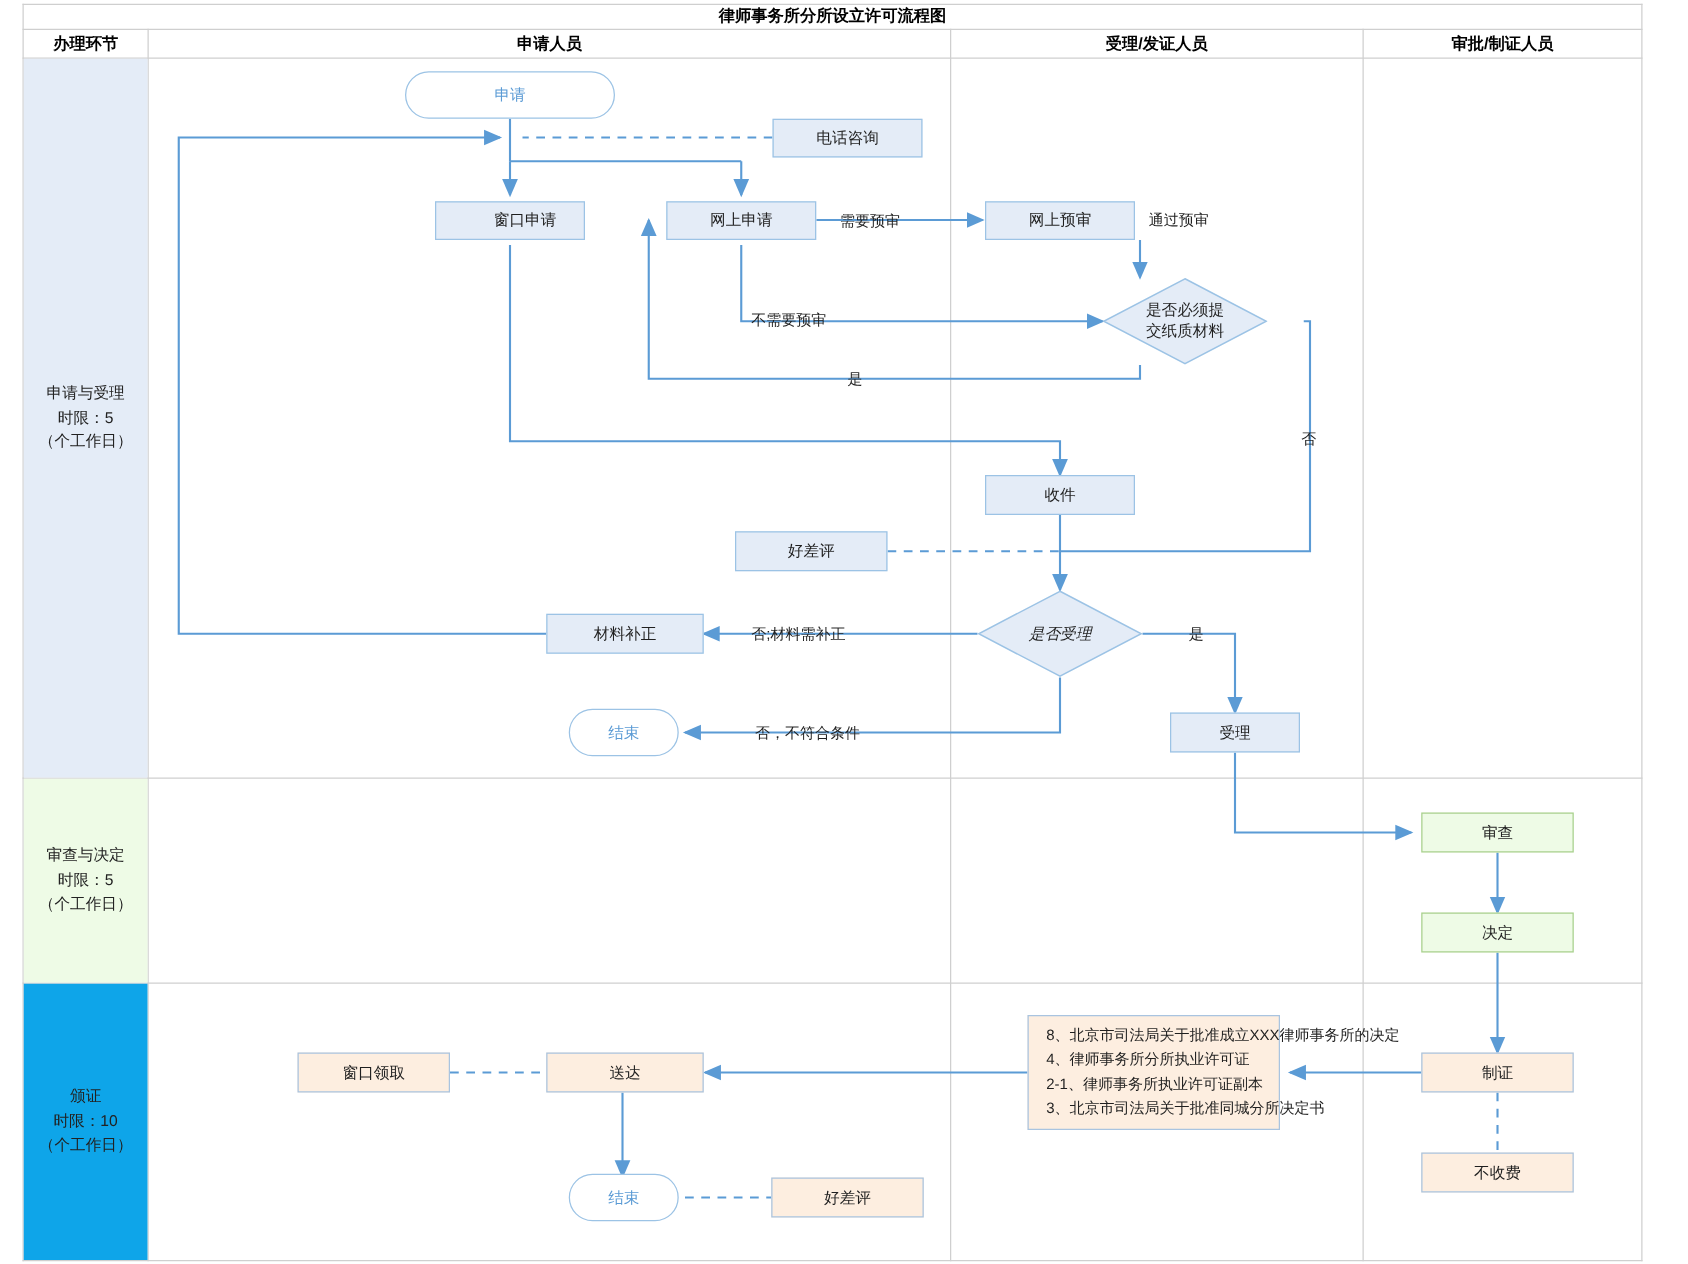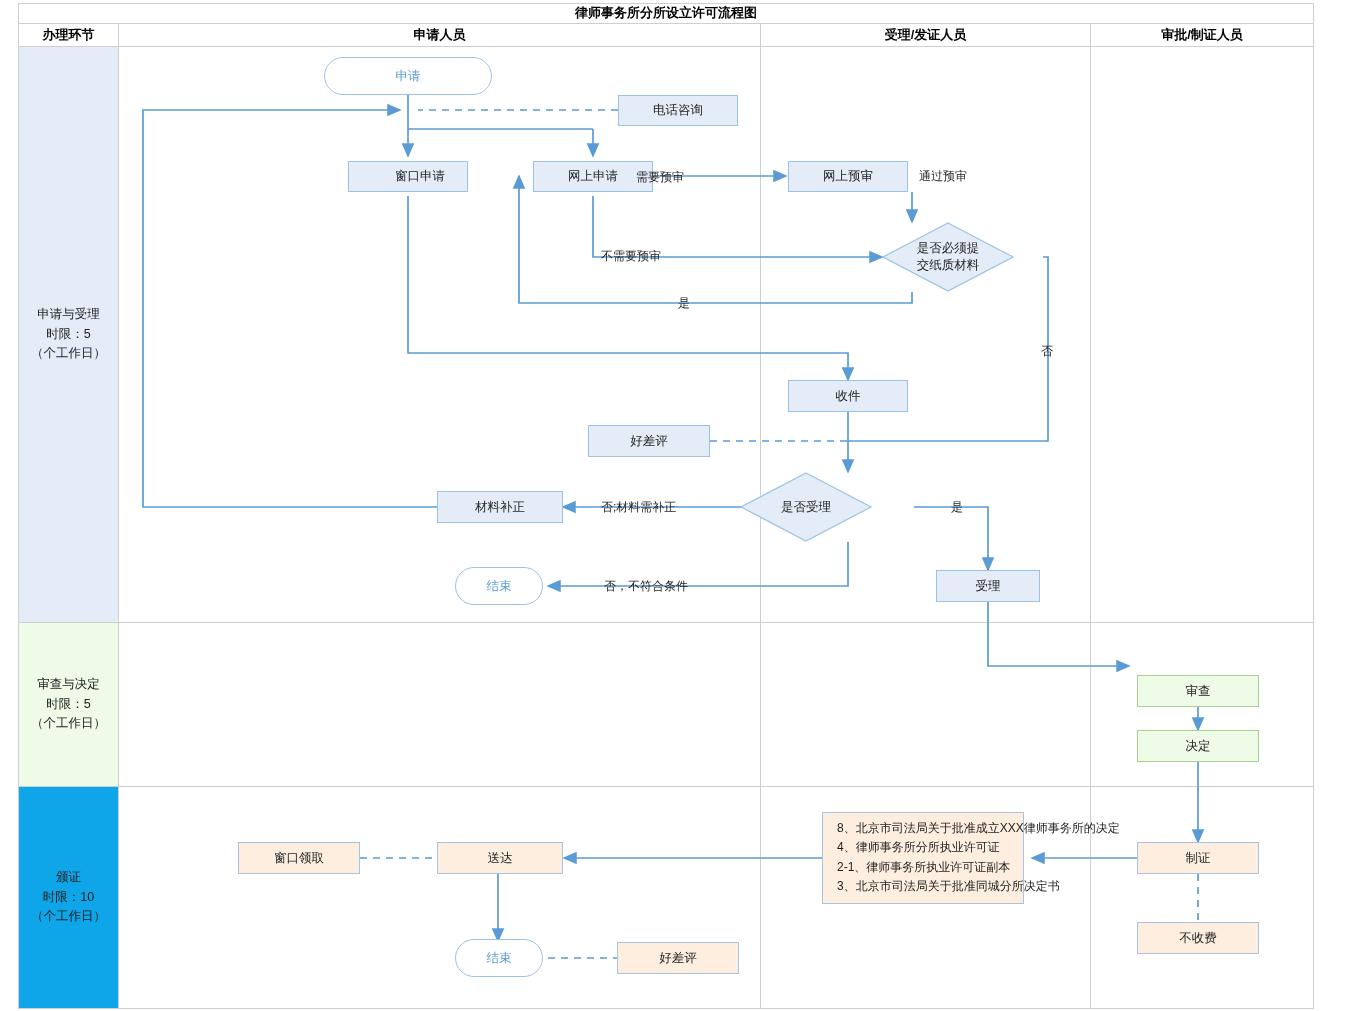--- a/index.html
+++ b/index.html
@@ -158,34 +158,34 @@
       <polygon points="66,1 131,35 66,69 1,35" fill="#e4ecf7" stroke="#9cc3e5" stroke-width="1.2"></polygon>
     </svg>
     <div class="diamond-txt" style="white-space:pre-line;">是否必须提
 交纸质材料</div>
   </div>
 
   <div class="node rect" style="left:788px;top:380px;width:120px;height:32px;">收件</div>
 
   <div class="node rect" style="left:588px;top:425px;width:122px;height:32px;">好差评</div>
 
-  <div class="diamond-wrap" style="left:740px;top:472px;width:132px;height:70px;">
+  <div class="diamond-wrap" style="left:782px;top:472px;width:132px;height:70px;font-style:italic;">
     <svg width="132" height="70" viewBox="0 0 132 70">
       <polygon points="66,1 131,35 66,69 1,35" fill="#e4ecf7" stroke="#9cc3e5" stroke-width="1.2"></polygon>
     </svg>
     <div class="diamond-txt">是否受理</div>
   </div>
 
   <div class="node rect" style="left:437px;top:491px;width:126px;height:32px;">材料补正</div>
 
   <div class="node terminator" style="left:455px;top:567px;width:88px;height:38px;">结束</div>
 
   <div class="node rect" style="left:936px;top:570px;width:104px;height:32px;">受理</div>
 
-  <div class="node rect-green" style="left:1137px;top:650px;width:122px;height:32px;margin-top:25px;">审查</div>
+  <div class="node rect-green" style="left:1137px;top:650px;width:122px;height:32px;">审查</div>
 
   <div class="node rect-green" style="left:1137px;top:730px;width:122px;height:32px;">决定</div>
 
   <div class="node rect-orange" style="left:1137px;top:842px;width:122px;height:32px;">制证</div>
 
   <div class="node rect-orange" style="left:1137px;top:922px;width:122px;height:32px;">不收费</div>
 
   <div class="node rect-orange" style="left:238px;top:842px;width:122px;height:32px;">窗口领取</div>
 
   <div class="node rect-orange" style="left:437px;top:842px;width:126px;height:32px;">送达</div>
@@ -194,21 +194,21 @@
 
   <div class="node rect-orange" style="left:617px;top:942px;width:122px;height:32px;">好差评</div>
 
   <div class="doclist" style="left:822px;top:812px;width:202px;height:92px;">
     <div>8、北京市司法局关于批准成立XXX律师事务所的决定</div>
     <div>4、律师事务所分所执业许可证</div>
     <div>2-1、律师事务所执业许可证副本</div>
     <div>3、北京市司法局关于批准同城分所决定书</div>
   </div>
 
-  <div class="elabel" style="left:636px;top:169px;">需要预审</div>
+  <div class="elabel" style="left:672px;top:169px;">需要预审</div>
   <div class="elabel" style="left:919px;top:168px;">通过预审</div>
   <div class="elabel" style="left:601px;top:248px;">不需要预审</div>
   <div class="elabel" style="left:678px;top:295px;">是</div>
   <div class="elabel" style="left:1041px;top:343px;">否</div>
   <div class="elabel" style="left:601px;top:499px;">否;材料需补正</div>
   <div class="elabel" style="left:951px;top:499px;">是</div>
   <div class="elabel" style="left:604px;top:578px;">否，不符合条件</div>
 
 </div>
 

